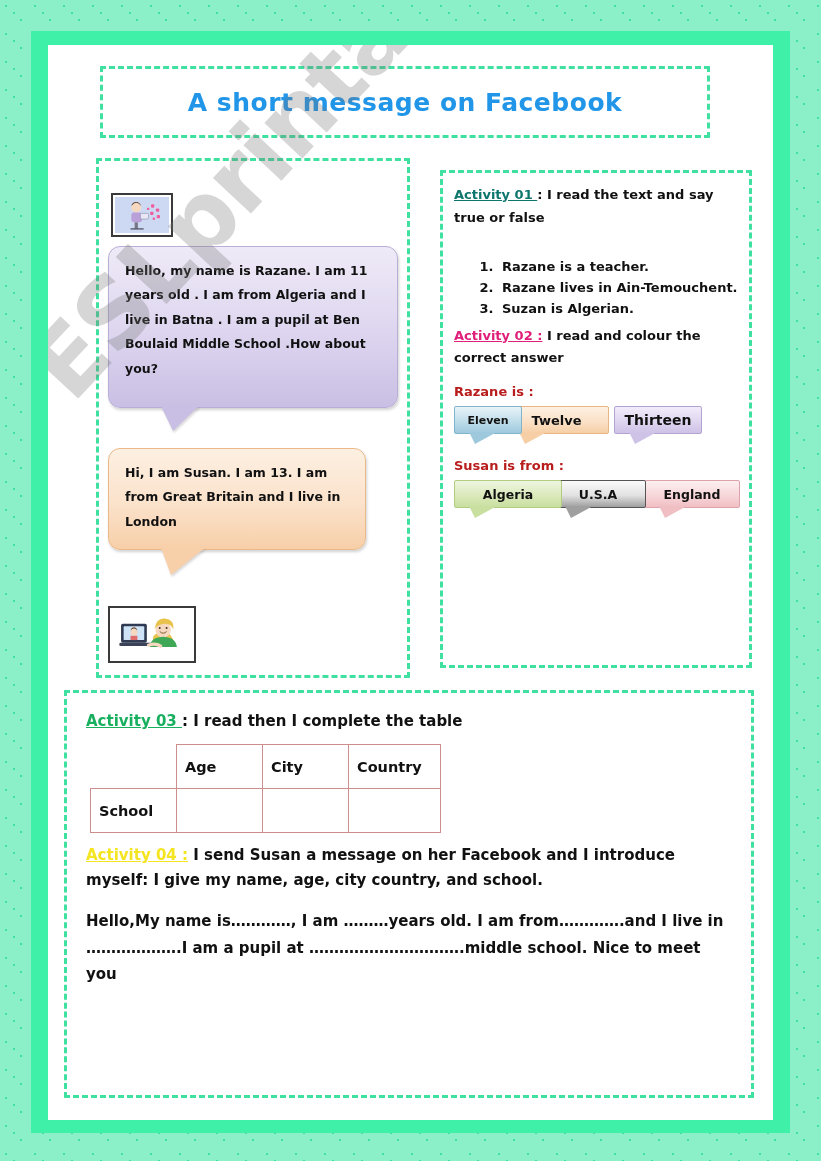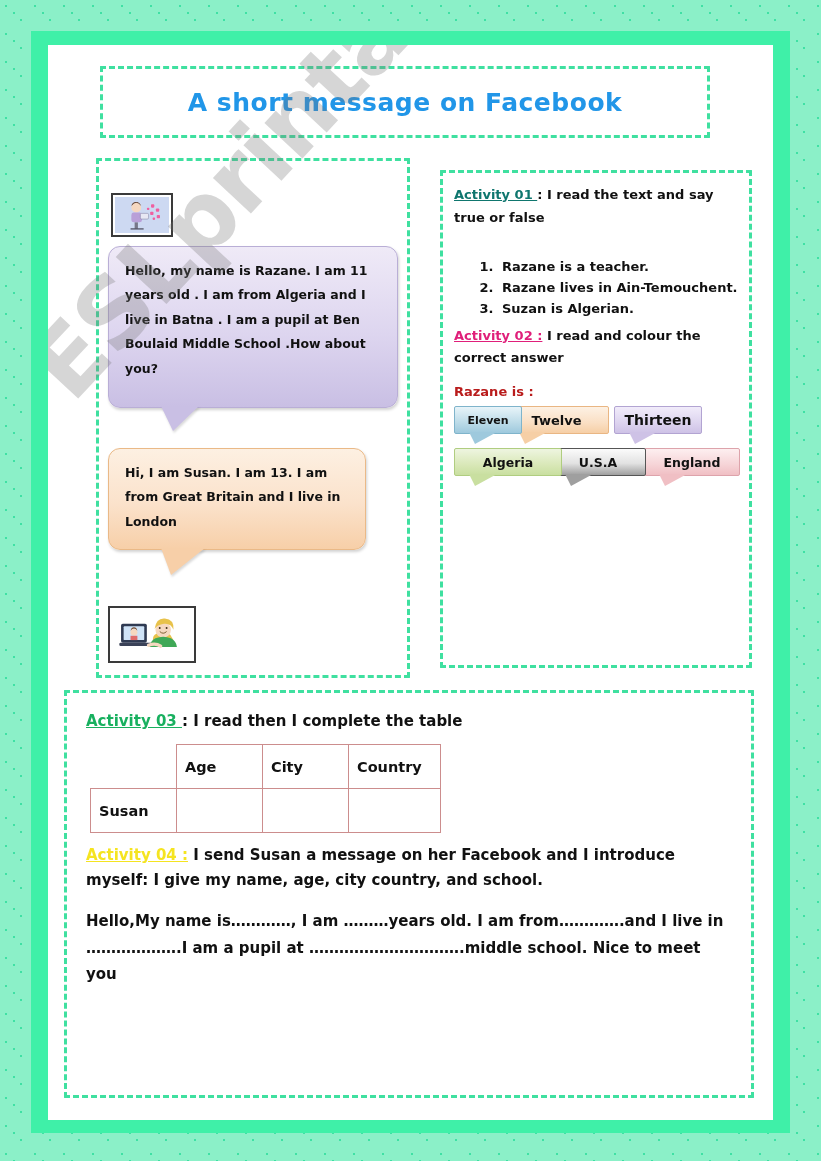--- a/index.html
+++ b/index.html
@@ -399,20 +399,21 @@
         <div class="chip chip-twelve">
             <span>Twelve</span>
             <span class="ctail"></span>
           </div>
         <div class="chip chip-eleven">
             <span>Eleven</span>
             <span class="ctail"></span>
           </div>
       </div>
 
+      <p class="prompt">Susan is from :</p>
 
       <div class="chip-row">
         <div class="chip chip-england">
             <span>England</span>
             <span class="ctail"></span>
           </div>
         <div class="chip chip-usa">
             <span>U.S.A</span>
             <span class="ctail"></span>
           </div>
@@ -430,21 +431,21 @@
 
       <table class="info-table">
         <tbody>
             <tr>
           <td class="col-label corner-cell"></td>
           <td class="col-age">Age</td>
           <td class="col-city">City</td>
           <td class="col-country">Country</td>
         </tr>
         <tr>
-          <td>Susan</td>
+          <td>School</td>
           <td></td>
           <td></td>
           <td></td>
         </tr>
       </tbody>
         </table>
 
       <p class="act-line" id="act04-line"><span class="act-tag tag-yellow">Activity 04 :</span><span> I send Susan a message on her Facebook and I introduce myself: I give my name, age, city country, and school.</span></p>
 
       <p id="act04-para">Hello,My name is…………, I am ………years old. I am from………….and I live in ……………….I am a pupil at ………………………….middle school. Nice to meet you</p>

